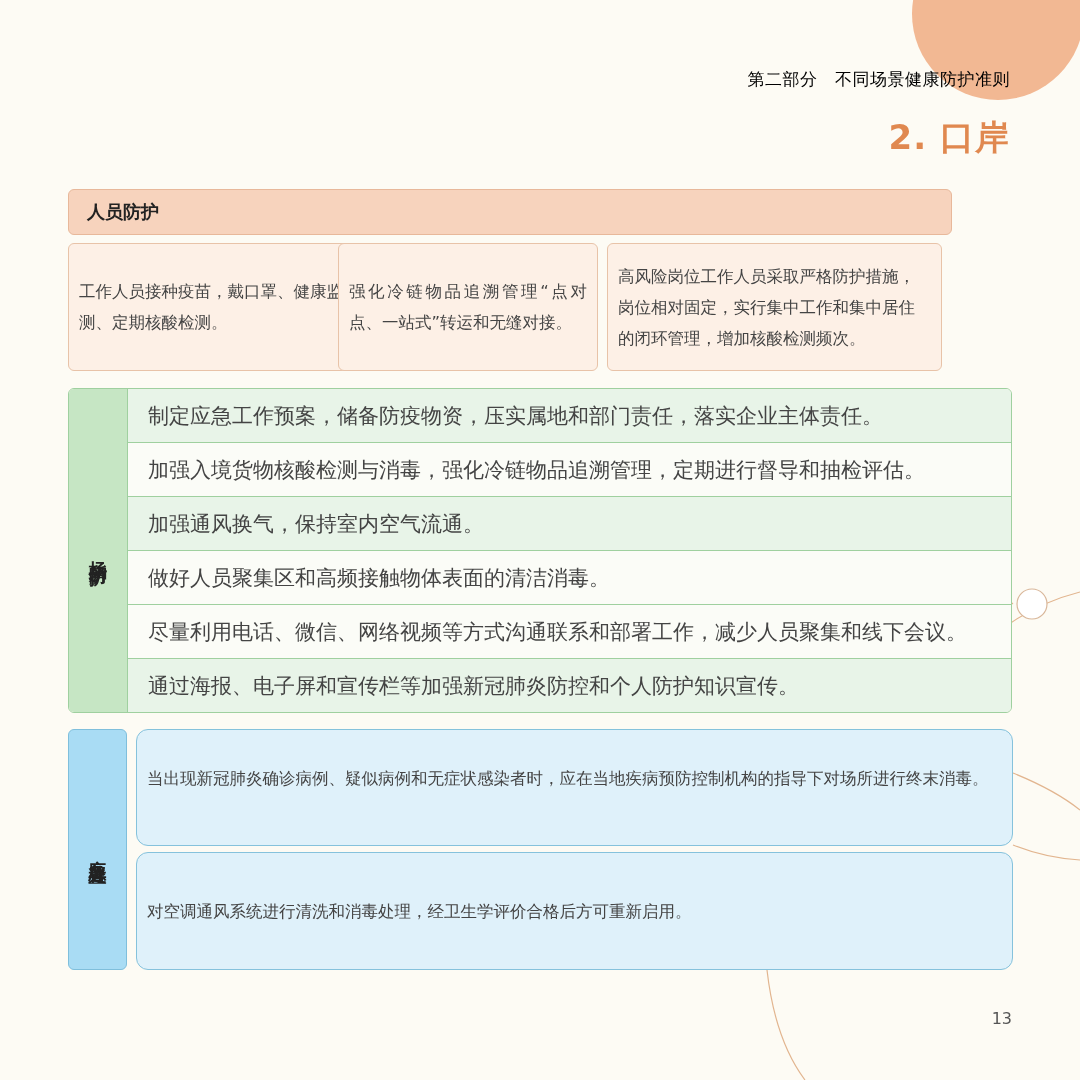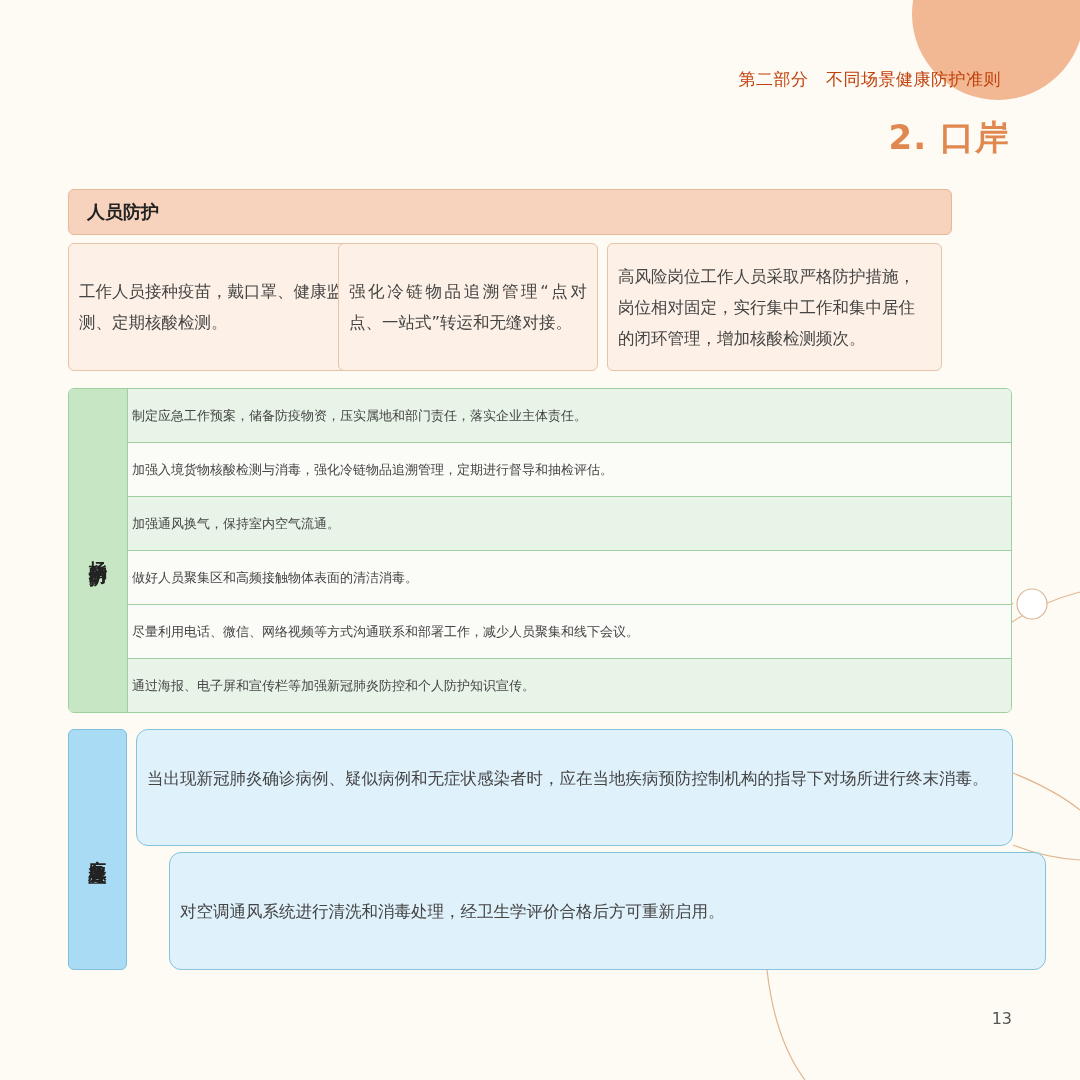--- a/index.html
+++ b/index.html
@@ -4,22 +4,22 @@
 <style>
   html, body { margin: 0; padding: 0; }
   body {
     width: 1080px; height: 1080px; position: relative; overflow: hidden;
     background: #fdfbf4;
     font-family: "DejaVu Sans", "Liberation Sans", sans-serif;
     color: #444;
   }
   .deco { position: absolute; left: 0; top: 0; width: 1080px; height: 1080px; pointer-events: none; }
   .section-label {
-    position: absolute; right: 79px; top: 68px;
-    font-size: 17px; color: #c2410c; letter-spacing: 0.5px;
+    position: absolute; right: 70px; top: 68px;
+    font-size: 17px; color: #000000; letter-spacing: 0.5px;
   }
   .page-title {
     position: absolute; right: 70px; top: 115px;
     font-size: 34px; font-weight: bold; color: #e0884f; letter-spacing: 1px;
   }
   
   .pp-header {
     position: absolute; left: 68px; top: 189px; width: 884px; height: 46px;
     background: #f7d3bd; border: 1.5px solid #e8b89a; border-radius: 6px; box-sizing: border-box;
     padding-left: 18px; display: flex; align-items: center;
@@ -43,40 +43,40 @@
   .venue-side {
     width: 58px; background: #c6e6c4; border-right: 1.5px solid #9fd09f;
     display: flex; align-items: center; justify-content: center;
   }
   .vert-label {
     writing-mode: vertical-rl; text-orientation: upright;
     font-size: 18px; font-weight: bold; color: #222; letter-spacing: 2px;
   }
   .venue-rows { flex: 1; display: flex; flex-direction: column; }
   .venue-row {
-    flex: 1; display: flex; align-items: center; padding-left: 4px;
-    font-size: 13px; color: #444; border-bottom: 1.5px solid #9fd09f;
+    flex: 1; display: flex; align-items: center; padding-left: 20px;
+    font-size: 21px; color: #444; border-bottom: 1.5px solid #9fd09f;
   }
   .venue-row:last-child { border-bottom: none; }
   .venue-row.alt { background: #e8f4e8; }
   .venue-row.plain { background: #fbfcf7; }
   
   .em-side {
     position: absolute; left: 68px; top: 729px; width: 59px; height: 241px;
     background: #a9dcf4; border: 1.5px solid #7fbfdc; border-radius: 6px; box-sizing: border-box;
     display: flex; align-items: center; justify-content: center;
   }
   .em-card {
     position: absolute; left: 136px; width: 877px; box-sizing: border-box;
     background: #dff1fa; border: 1.5px solid #85c2dc; border-radius: 12px;
     padding: 0 10px; display: flex; align-items: center;
     font-size: 16.5px; line-height: 31px; color: #444;
   }
   .em-card.e1 { top: 729px; height: 117px; padding-bottom: 18px; }
-  .em-card.e2 { top: 852px; height: 118px; margin-left: 33px; }
+  .em-card.e2 { top: 852px; height: 118px; }
   .page-num {
     position: absolute; right: 68px; top: 1009px; font-size: 16px; color: #555;
   }
 </style>
 </head>
 <body>
 
 <svg class="deco" viewBox="0 0 1080 1080">
   <circle cx="998" cy="14" r="86" fill="#f2b893"></circle>
   <path d="M 960 668 Q 1010 610 1080 592" fill="none" stroke="#e2b58f" stroke-width="1.2"></path>

